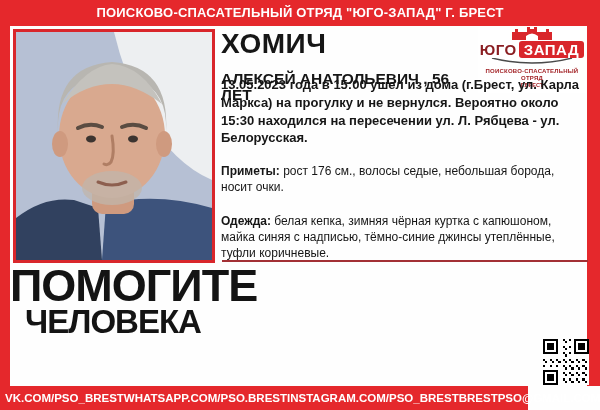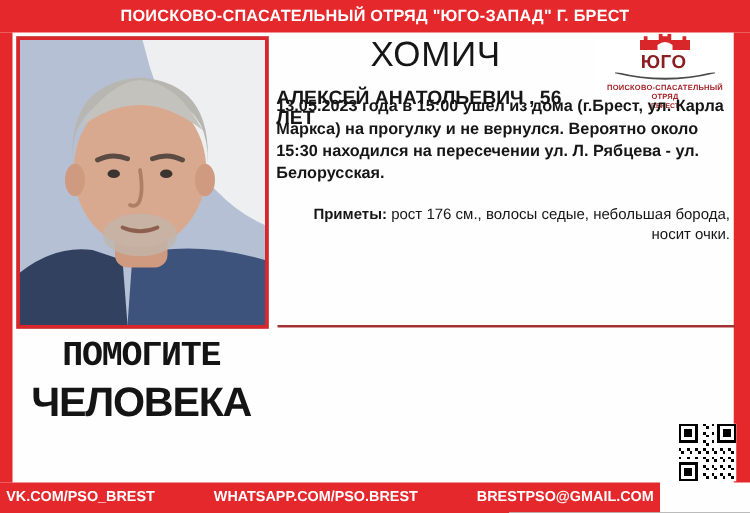--- a/index.html
+++ b/index.html
@@ -21,44 +21,44 @@
     padding:0 5px;color:#fff;font-weight:bold;font-size:11.5px;white-space:nowrap;
   }
   
   .photo{
     position:absolute;left:13px;top:29px;width:196px;height:228px;
     border:3px solid #d9262b;background:#b6c0d4;
   }
   .photo svg{display:block;}
   
   .name-block{position:absolute;left:221px;top:30px;width:255px;}
-  .surname{font-size:28px;font-weight:normal;margin:0;line-height:1;letter-spacing:.5px;text-align:center;}
+  .surname{font-size:28px;font-weight:bold;margin:0;line-height:1;letter-spacing:.5px;}
   .name-line{font-size:15.5px;font-weight:bold;margin:13px 0 0 0;line-height:1;}
   
   .logo{
     position:absolute;left:478px;top:27px;width:108px;height:66px;background:#fff;
     display:flex;flex-direction:column;align-items:center;justify-content:flex-start;
   }
   .logo-band{display:flex;align-items:flex-start;margin-top:1px;line-height:17px;}
   .logo-yugo{color:#8a1e22;font-weight:bold;font-size:15px;letter-spacing:.5px;padding-right:2px;}
   .logo-zapad{background:#d9262b;color:#fff;font-weight:bold;font-size:15px;
     padding:0 5px;border-radius:3px;letter-spacing:.5px;}
   .logo-sub{color:#a32327;font-weight:bold;font-size:6px;line-height:7px;text-align:center;margin-top:4px;letter-spacing:.2px;}
   .logo-city{color:#a32327;font-weight:bold;font-size:5.5px;line-height:6px;text-align:center;}
   
   .details{position:absolute;left:221px;top:76px;width:363px;}
   .p1{font-size:13px;font-weight:bold;line-height:1.37;margin:0;}
-  .p2{font-size:12px;line-height:1.35;margin:16px 0 0 0;text-align:right;}
+  .p2{font-size:12px;line-height:1.35;margin:16px 0 0 0;}
   .p3{font-size:12px;line-height:1.35;margin:17px 0 0 0;}
   .plabel{font-weight:bold;}
   .divider{position:absolute;left:222px;top:260px;width:366px;height:2px;background:#a33035;}
   
   .help{position:absolute;left:10px;top:268px;width:206px;text-align:center;
     font-weight:bold;color:#141414;}
-  .help-l1{font-size:28px;line-height:36px;letter-spacing:-1px;font-family:Liberation Mono, monospace;}
+  .help-l1{font-size:45px;line-height:36px;letter-spacing:-1px;}
   .help-l2{font-size:48px;line-height:50px;letter-spacing:-1px;}
   .help-l3{font-size:33px;line-height:36px;letter-spacing:-1px;}
   
   .contact{position:absolute;left:222px;top:267px;width:366px;text-align:center;}
   .req{font-size:13px;font-weight:bold;line-height:1.25;}
   .phone{font-size:31px;font-weight:bold;line-height:1.05;margin-top:4px;letter-spacing:.5px;}
   .mess{font-size:12.5px;font-weight:bold;line-height:1.1;}
   .orline{margin-top:7px;line-height:28px;}
   .or-word{font-size:15px;font-weight:bold;}
   .or-num{font-size:30px;font-weight:bold;letter-spacing:1px;}
@@ -104,31 +104,33 @@
     <div class="surname">ХОМИЧ</div>
     <div class="name-line">АЛЕКСЕЙ АНАТОЛЬЕВИЧ , 56 ЛЕТ</div>
   </div>
 
   <div class="logo">
     <svg width="40" height="13" viewBox="0 0 40 13">
       <path fill="#d9262b" fill-rule="evenodd" d="M0,13 L0,5 L3,5 L3,2 L6,2 L6,5 L15,5 L15,0 L18,0 L18,2 L22,2 L22,0 L25,0 L25,5 L34,5 L34,2 L37,2 L37,5 L40,5 L40,13 L26,13 L26,9 Q20,4 14,9 L14,13 Z"></path>
     </svg>
     <div class="logo-band">
       <span class="logo-yugo">ЮГО</span>
+        <span class="logo-zapad">ЗАПАД</span>
     </div>
     <svg width="84" height="6" viewBox="0 0 84 6">
       <path d="M2,0 Q42,10 82,0" stroke="#4a4a4a" stroke-width="1.4" fill="none"></path>
     </svg>
     <div class="logo-sub">ПОИСКОВО-СПАСАТЕЛЬНЫЙ ОТРЯД</div>
     <div class="logo-city">Г.БРЕСТ</div>
   </div>
 
   <div class="details">
     <p class="p1">13.05.2023 года в 15:00 ушел из дома (г.Брест, ул. Карла Маркса) на прогулку и не вернулся. Вероятно около 15:30 находился на пересечении ул. Л. Рябцева - ул. Белорусская.</p>
     <p class="p2"><span class="plabel">Приметы:</span><span> рост 176 см., волосы седые, небольшая борода, носит очки.</span></p>
+    <p class="p3"><span class="plabel">Одежда:</span><span> белая кепка, зимняя чёрная куртка с капюшоном, майка синяя с надписью, тёмно-синие джинсы утеплённые, туфли коричневые.</span></p>
   </div>
 
   <div class="divider"></div>
 
   <div class="help">
     <div class="help-l1">ПОМОГИТЕ</div>
     <div class="help-l3">ЧЕЛОВЕКА</div>
   </div>
 
 
@@ -193,16 +195,17 @@
         <rect x="10" y="19" width="1" height="1" fill="#000"></rect>
         <rect x="13" y="19" width="1" height="1" fill="#000"></rect>
         <rect x="16" y="19" width="1" height="1" fill="#000"></rect>
         <rect x="19" y="19" width="1" height="1" fill="#000"></rect>
       </svg>
   </div>
 
   <div class="bottombar">
     <span>VK.COM/PSO_BREST</span>
     <span>WHATSAPP.COM/PSO.BREST</span>
+    <span>INSTAGRAM.COM/PSO_BREST</span>
     <span>BRESTPSO@GMAIL.COM</span>
   </div>
 
 </div>
 
 </body></html>

